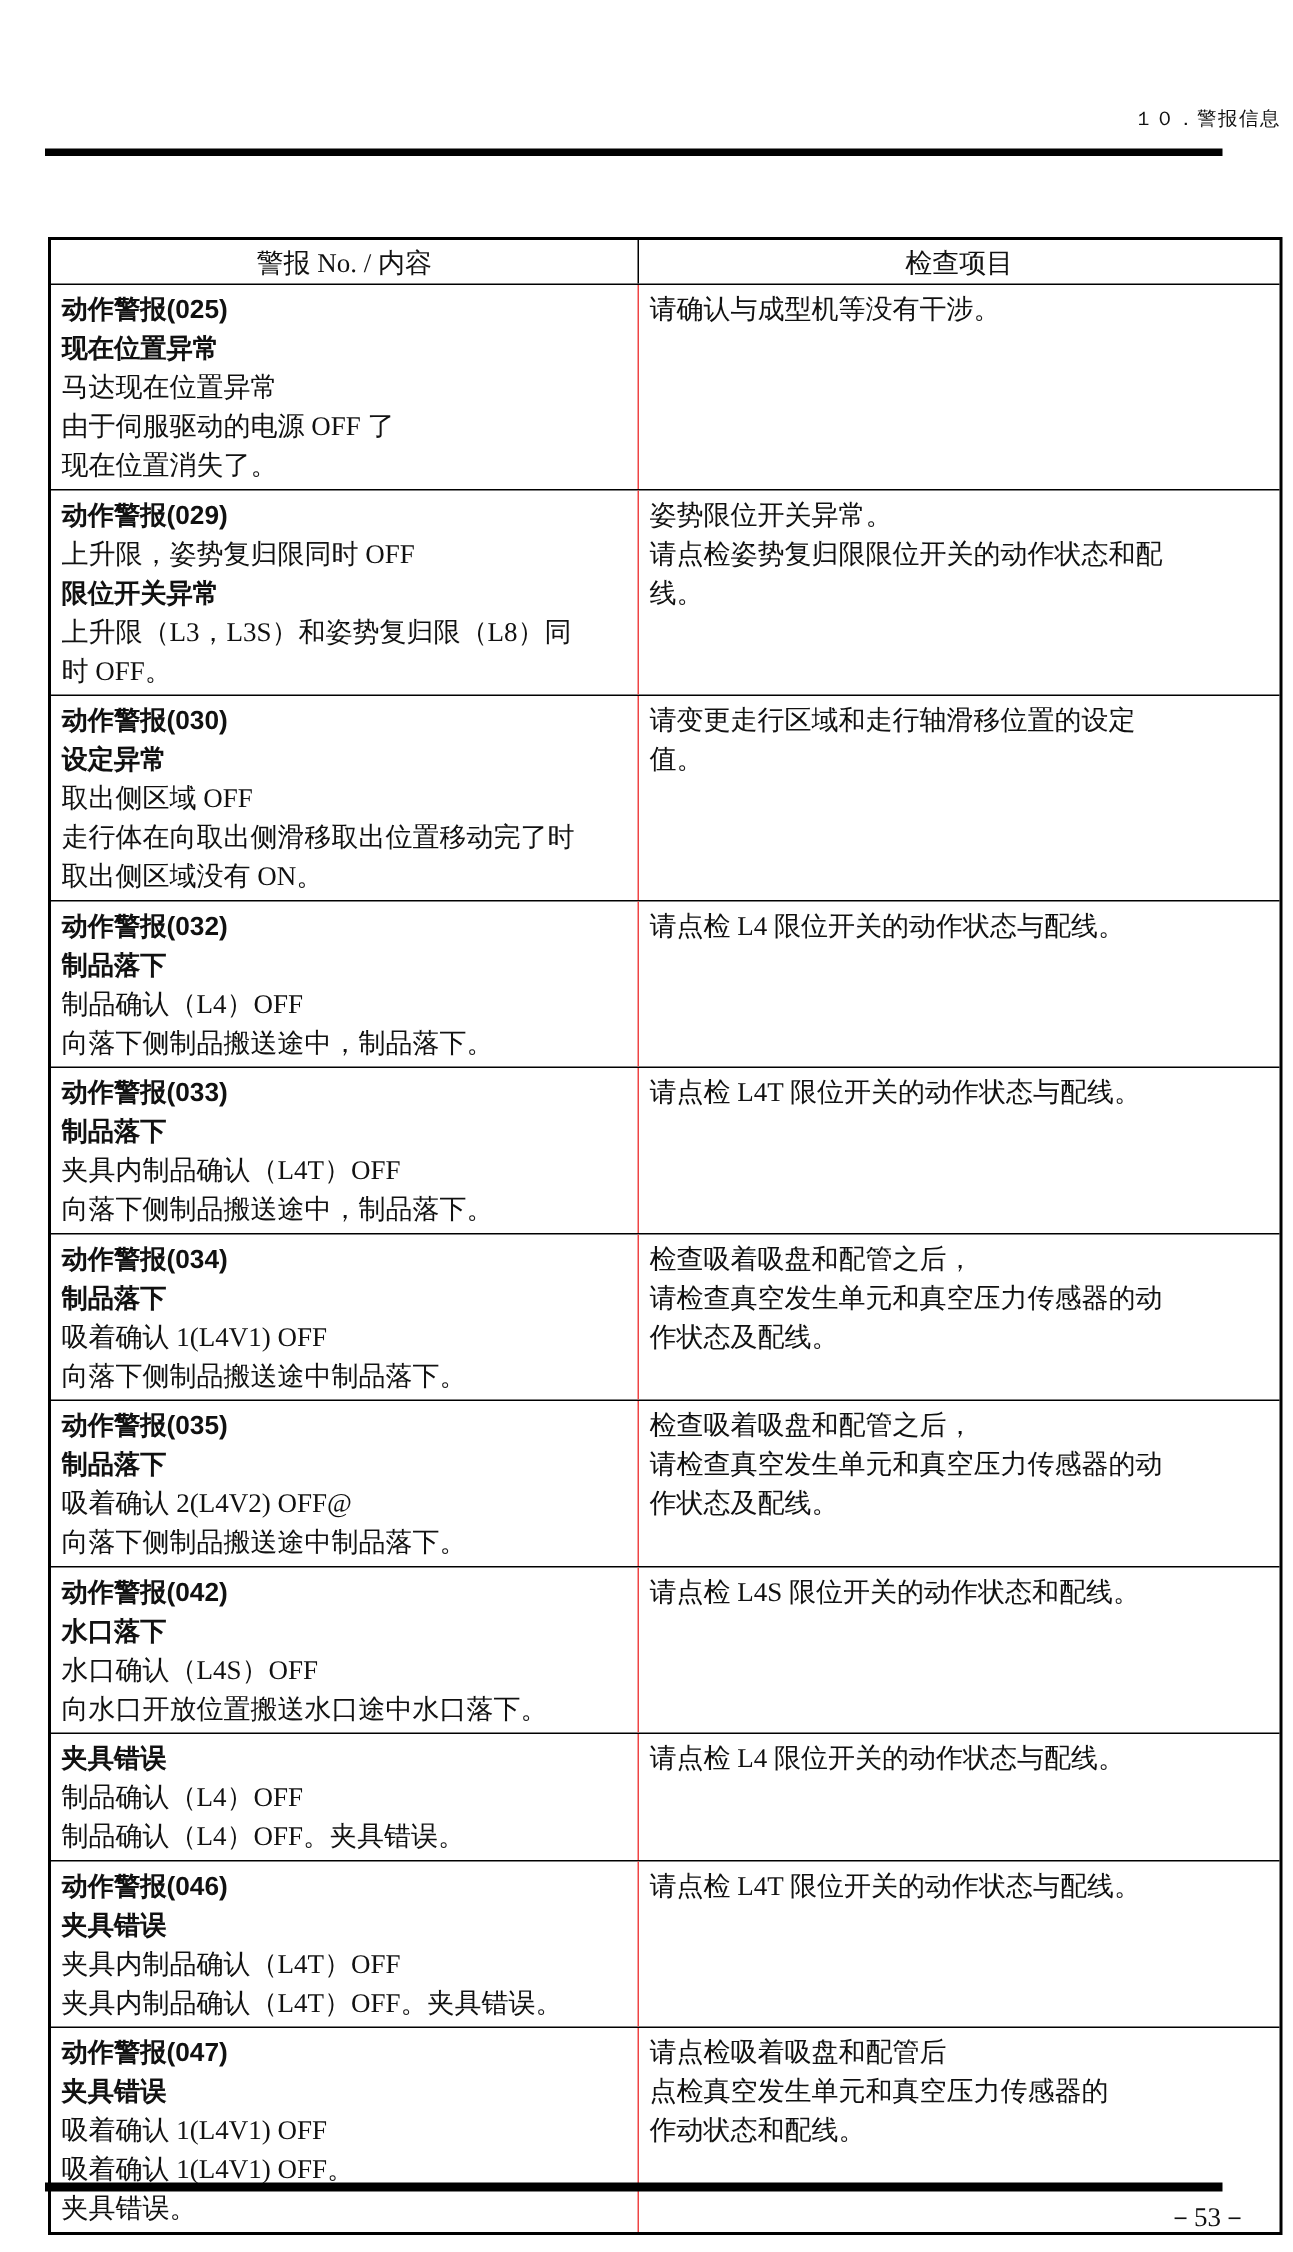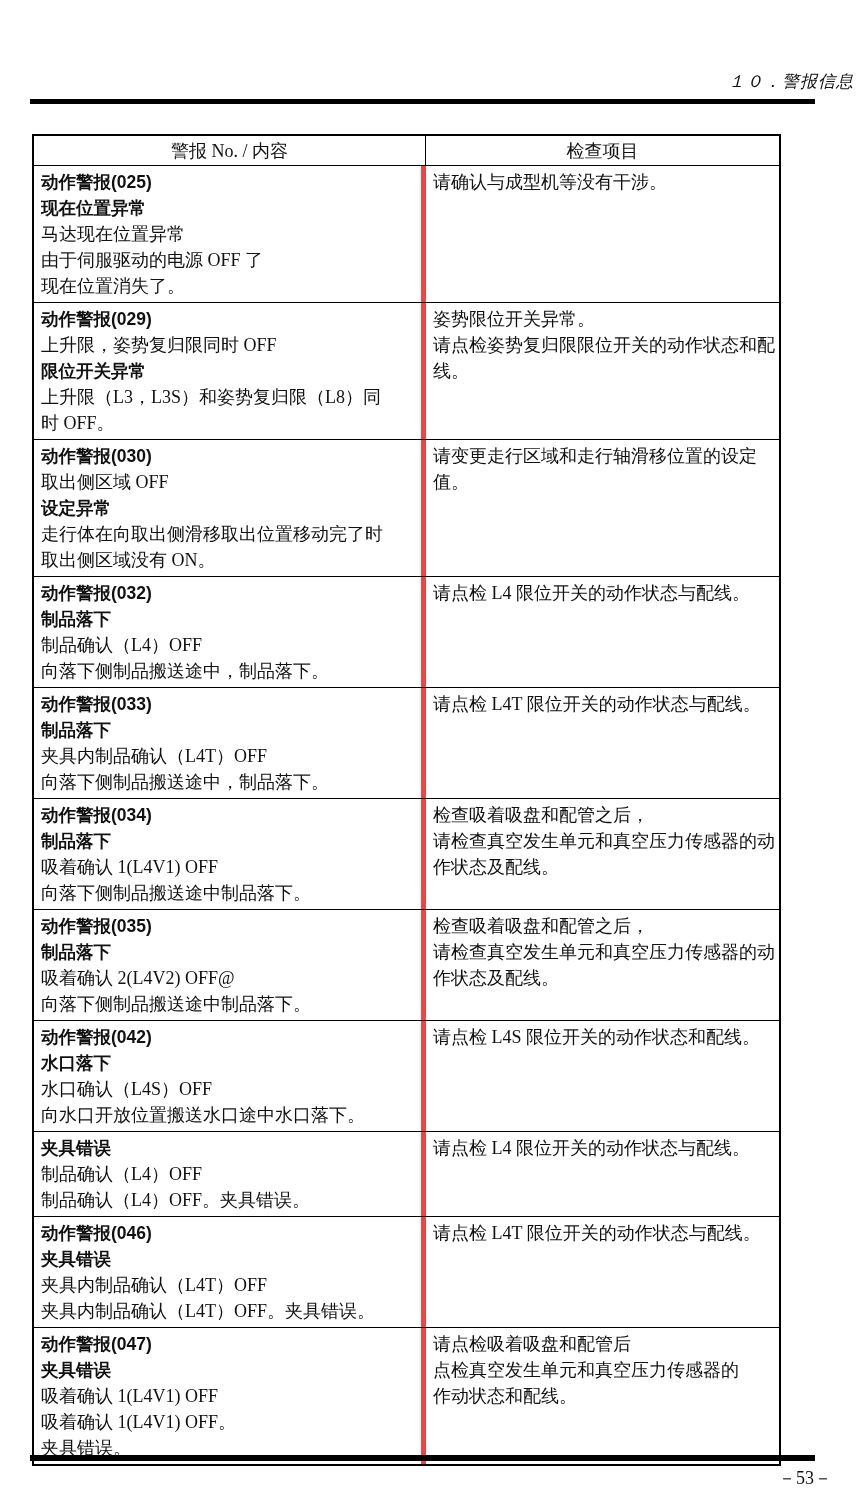--- a/index.html
+++ b/index.html
@@ -7,43 +7,42 @@
     width: 862px; height: 1501px;
     background: #ffffff;
     position: relative;
     font-family: "Liberation Serif", "DejaVu Serif", serif;
     color: #111111;
     overflow: hidden;
   }
   .page-header {
     position: absolute;
     top: 70px; right: 8px;
-    font-size: 17px;
+    font-size: 13px;
     letter-spacing: 1px;
     white-space: nowrap;
-    font-style: italic;
   }
   .rule {
     position: absolute;
     left: 30px; width: 785px;
     background: #000000;
   }
   .rule.top { top: 99px; height: 5px; }
   .rule.bottom { top: 1455px; height: 6px; }
   .page-number {
     position: absolute;
     top: 1466px; right: 30px;
     font-size: 18px;
     white-space: nowrap;
     margin-left: 28px;
   }
   .alarm-table {
     position: absolute;
-    left: 32px; top: 134px;
-    width: 749px;
+    left: 32px; top: 158px;
+    width: 823px;
     border: 2px solid #000000;
     box-sizing: border-box;
     background: #ffffff;
   }
   .thead {
     display: flex;
     border-bottom: 1px solid #000000;
   }
   .thead .hcell {
     font-size: 18px;
@@ -57,21 +56,21 @@
     display: flex;
     border-bottom: 1px solid #000000;
   }
   .trow:last-child { border-bottom: none; }
   .cell {
     padding: 3px 4px 3px 7px;
     box-sizing: border-box;
     font-size: 18px;
     line-height: 26px;
   }
-  .cell.alarm { flex: 0 0 392px; border-right: 5px solid #ef4444; }
+  .cell.alarm { flex: 0 0 392px; border-right: 1px solid #ef4444; }
   .cell.check { flex: 1; }
   .line { white-space: nowrap; overflow: hidden; }
   .line.bold {
     font-weight: bold;
     font-family: "Liberation Sans", "DejaVu Sans", sans-serif;
     font-size: 17.5px;
   }
 </style>
 </head>
 <body>
@@ -109,22 +108,22 @@
     <div class="cell check">
           <div class="line">姿势限位开关异常。</div>
           <div class="line">请点检姿势复归限限位开关的动作状态和配</div>
           <div class="line">线。</div>
         </div>
   </div>
 
   <div class="trow">
     <div class="cell alarm">
           <div class="line bold">动作警报(030)</div>
+          <div class="line bold">设定异常</div>
           <div class="line">取出侧区域 OFF</div>
-          <div class="line bold">设定异常</div>
           <div class="line">走行体在向取出侧滑移取出位置移动完了时</div>
           <div class="line">取出侧区域没有 ON。</div>
         </div>
     <div class="cell check">
           <div class="line">请变更走行区域和走行轴滑移位置的设定</div>
           <div class="line">值。</div>
         </div>
   </div>
 
   <div class="trow">

